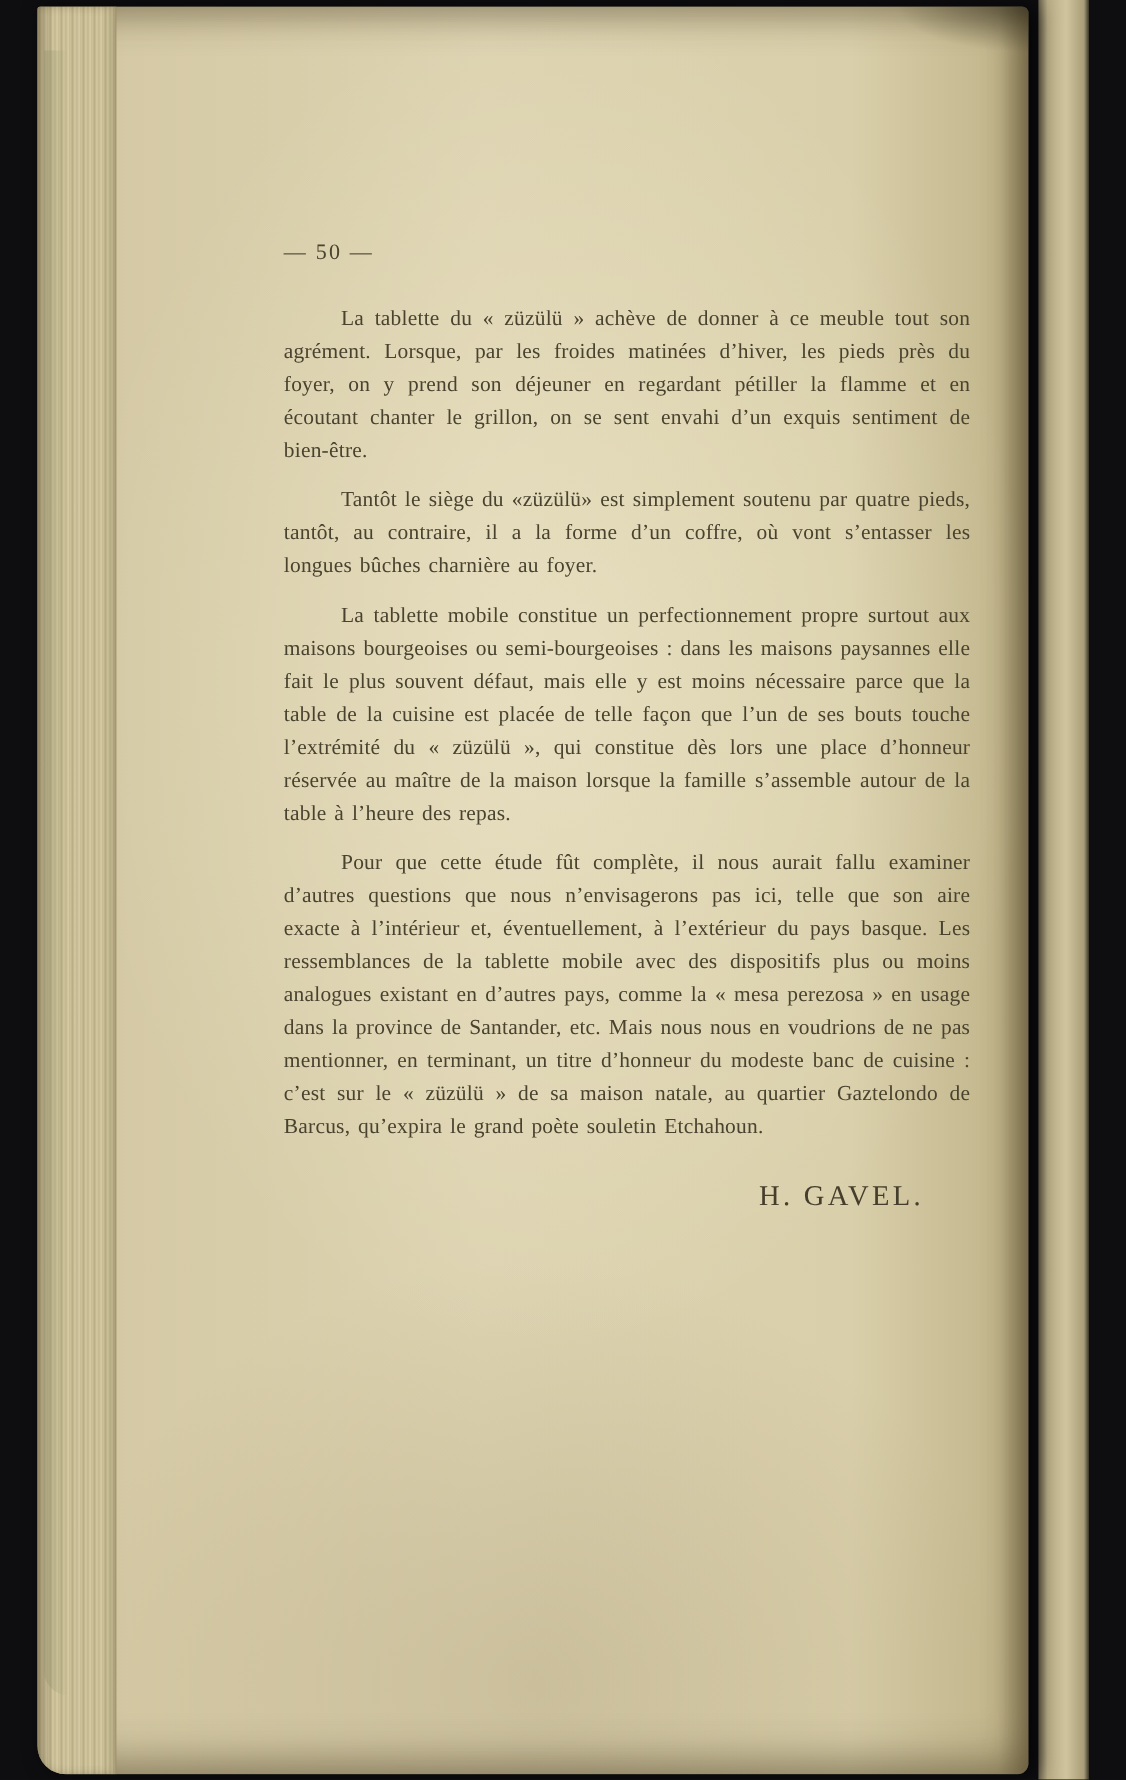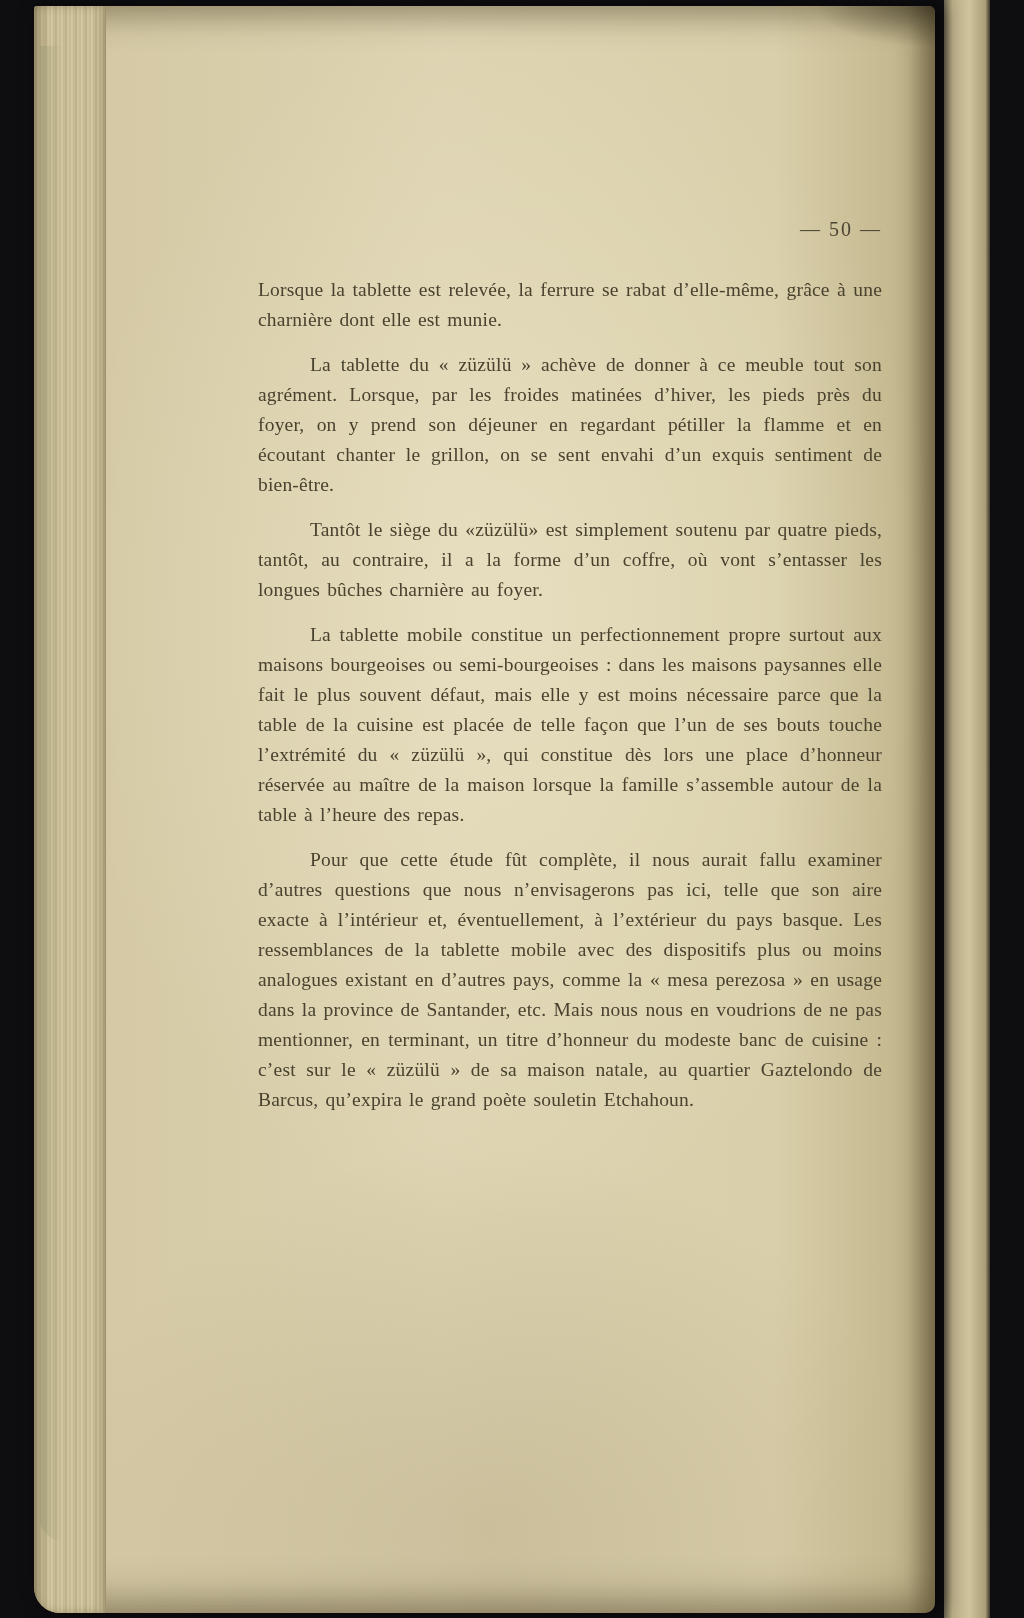--- a/index.html
+++ b/index.html
@@ -84,21 +84,21 @@
 
   
   .content {
     position: absolute;
     left: 224px;
     top: 212px;
     width: 624px;
     color: #49422f;
   }
   .page-number {
-    text-align: right;
+    text-align: left;
     font-size: 20px;
     letter-spacing: 2px;
     margin: 0 0 34px 0;
     color: #4b4431;
   }
   .text-block p {
     margin: 0 0 15px 0;
     font-size: 19.5px;
     line-height: 30px;
     text-align: justify;
@@ -126,23 +126,23 @@
 
   <div class="book-page">
     <div class="page-edges"></div>
     <div class="page-edges-greenish"></div>
     <div class="corner-shade"></div>
 
     <div class="content">
       <div class="page-number">— 50 —</div>
 
       <div class="text-block">
-        <p>Lorsque la tablette est relevée, la ferrure se rabat d’elle-même, grâce à une charnière dont elle est munie.</p>
         <p class="indent">La tablette du « züzülü » achève de donner à ce meuble tout son agrément. Lorsque, par les froides matinées d’hiver, les pieds près du foyer, on y prend son déjeuner en regardant pétiller la flamme et en écoutant chanter le grillon, on se sent envahi d’un exquis sentiment de bien-être.</p>
         <p class="indent">Tantôt le siège du «züzülü» est simplement soutenu par quatre pieds, tantôt, au contraire, il a la forme d’un coffre, où vont s’entasser les longues bûches charnière au foyer.</p>
         <p class="indent">La tablette mobile constitue un perfectionnement propre surtout aux maisons bourgeoises ou semi-bourgeoises : dans les maisons paysannes elle fait le plus souvent défaut, mais elle y est moins nécessaire parce que la table de la cuisine est placée de telle façon que l’un de ses bouts touche l’extrémité du « züzülü », qui constitue dès lors une place d’honneur réservée au maître de la maison lorsque la famille s’assemble autour de la table à l’heure des repas.</p>
         <p class="indent">Pour que cette étude fût complète, il nous aurait fallu examiner d’autres questions que nous n’envisagerons pas ici, telle que son aire exacte à l’intérieur et, éventuellement, à l’extérieur du pays basque. Les ressemblances de la tablette mobile avec des dispositifs plus ou moins analogues existant en d’autres pays, comme la « mesa perezosa » en usage dans la province de Santander, etc. Mais nous nous en voudrions de ne pas mentionner, en terminant, un titre d’honneur du modeste banc de cuisine : c’est sur le « züzülü » de sa maison natale, au quartier Gaztelondo de Barcus, qu’expira le grand poète souletin Etchahoun.</p>
       </div>
 
+      <div class="signature">H. GAVEL.</div>
     </div>
   </div>
 
 </div>
 
 </body></html>

